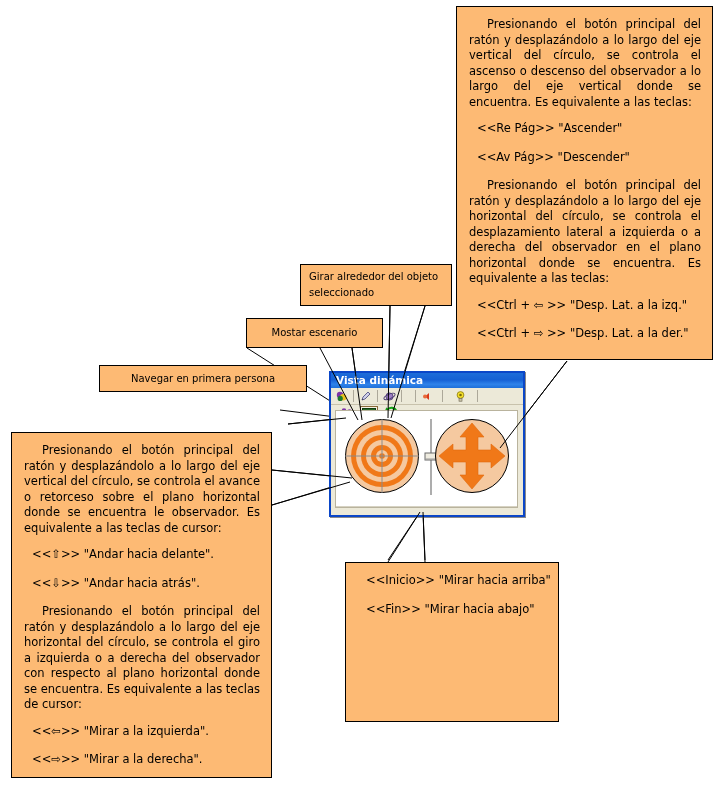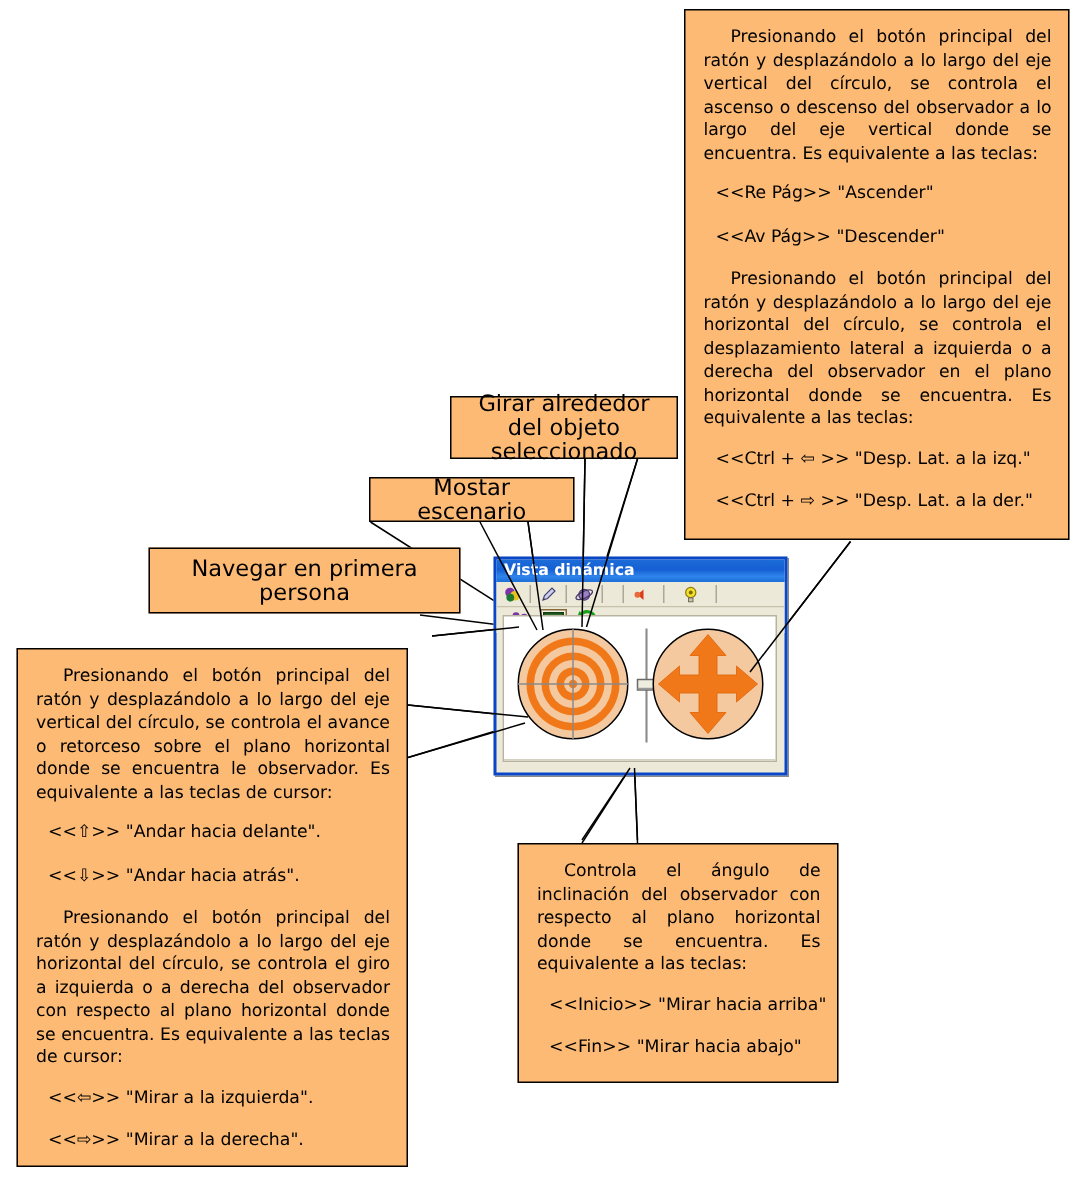--- a/index.html
+++ b/index.html
@@ -27,23 +27,22 @@
     line-height:15.5px;
     text-align:left;
     text-indent:0;
     margin:0 0 13px 0;
     padding-left:8px;
     white-space:nowrap;
   }
   .key.last{margin-bottom:0;}
   .pad{padding:10px 11px 10px 12px;}
   .centerlabel{
-    font-size:15px;
+    font-size:10px;
     line-height:16px;
-    text-align:center;
     display:flex;
     align-items:center;
     justify-content:center;
     height:100%;
     box-sizing:border-box;
     padding:4px 8px;
   }
 
   
   #connectors{position:absolute;left:0;top:0;width:718px;height:788px;z-index:4;}
@@ -270,38 +269,37 @@
 </div>
 
 <div class="callout" id="co-girar" style="left:300px;top:264px;width:152px;height:42px;">
   <div class="centerlabel">Girar alrededor del objeto seleccionado</div>
 </div>
 
 <div class="callout" id="co-mostar" style="left:246px;top:318px;width:137px;height:30px;">
   <div class="centerlabel">Mostar escenario</div>
 </div>
 
-<div class="callout" id="co-navegar" style="left:99px;top:365px;width:208px;height:44px;">
+<div class="callout" id="co-navegar" style="left:99px;top:365px;width:208px;height:27px;">
   <div class="centerlabel">Navegar en primera persona</div>
 </div>
 
 <div class="callout" id="co-bottomleft" style="left:11px;top:432px;width:261px;height:346px;">
   <div class="pad">
     <p class="para">Presionando el botón principal del ratón y desplazándolo a lo largo del eje vertical del círculo, se controla el avance o retorceso sobre el plano horizontal donde se encuentra le observador. Es equivalente a las teclas de cursor:</p>
     <p class="key">&lt;&lt;⇧&gt;&gt; "Andar hacia delante".</p>
     <p class="key">&lt;&lt;⇩&gt;&gt; "Andar hacia atrás".</p>
     <p class="para">Presionando el botón principal del ratón y desplazándolo a lo largo del eje horizontal del círculo, se controla el giro a izquierda o a derecha del observador con respecto al plano horizontal donde se encuentra. Es equivalente a las teclas de cursor:</p>
     <p class="key">&lt;&lt;⇦&gt;&gt; "Mirar a la izquierda".</p>
     <p class="key last">&lt;&lt;⇨&gt;&gt; "Mirar a la derecha".</p>
   </div>
 </div>
 
 <div class="callout" id="co-bottomcenter" style="left:345px;top:562px;width:214px;height:160px;">
   <div class="pad">
-    <p class="para">Controla el ángulo de inclinación del observador con respecto al plano horizontal donde se encuentra. Es equivalente a las teclas:</p>
     <p class="key">&lt;&lt;Inicio&gt;&gt; "Mirar hacia arriba"</p>
     <p class="key last">&lt;&lt;Fin&gt;&gt; "Mirar hacia abajo"</p>
   </div>
 </div>
 
 <svg id="connectors-top">
 
   <line x1="390" y1="306" x2="388" y2="418" stroke="#000" stroke-width="1"></line>
   <line x1="425" y1="306" x2="391" y2="418" stroke="#000" stroke-width="1"></line>
 

